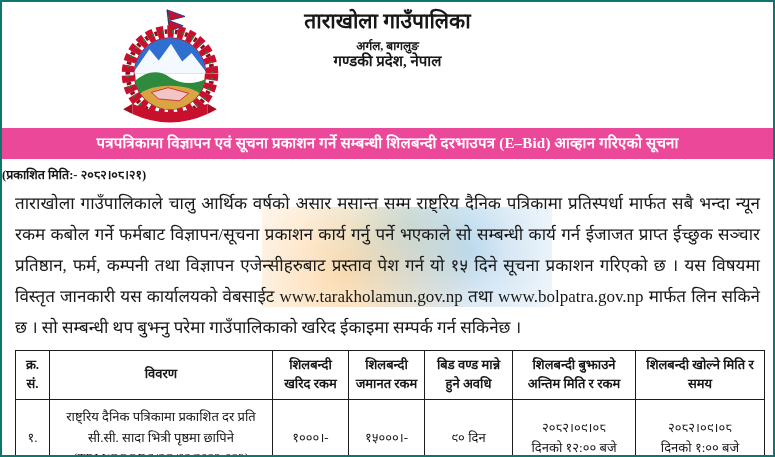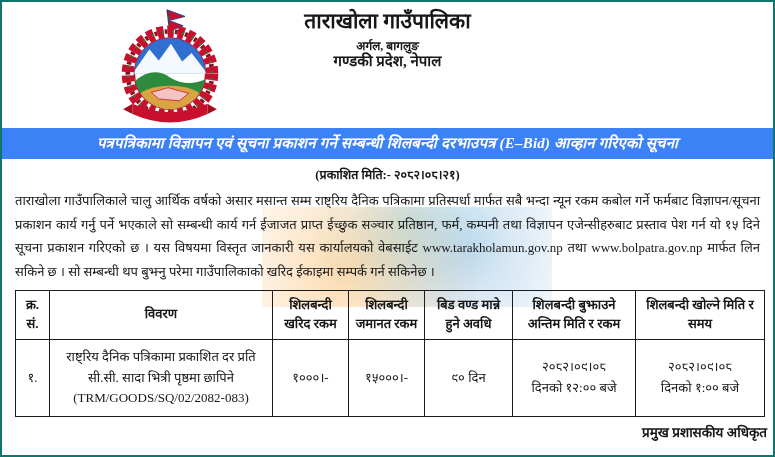--- a/index.html
+++ b/index.html
@@ -29,32 +29,31 @@
   .hdr { position: relative; height: 126px; }
   .emblem { position: absolute; left: 106px; top: 6px; width: 124px; height: 120px; }
   .hdr-text { text-align: center; padding-top: 7px; font-weight: bold; line-height: 1.18; }
   .hdr-line1 { font-size: 21px; }
   .hdr-line2 { font-size: 31px; margin-top: 3px; }
   .hdr-line3 { font-size: 12px; margin-top: 5px; }
   .hdr-line4 { font-size: 15px; }
 
   
   .banner {
-    background: #3b82f6; color: #ffffff;
+    background: #ec4899; color: #ffffff;
     min-height: 31px; line-height: 31px;
     text-align: center; font-weight: bold; font-size: 15px;
     letter-spacing: 0.2px;
-    font-style: italic;
   }
 
-  .pub-date { text-align: center; font-weight: bold; font-size: 12.5px; padding: 7px 0 4px 0; }
+  .pub-date { text-align: left; font-weight: bold; font-size: 12.5px; padding: 7px 0 4px 0; }
 
   .body-text {
     margin: 2px 13px 6px 13px;
-    font-size: 13px;
+    font-size: 17px;
     line-height: 1.82;
     text-align: justify;
   }
 
   
   table.bid {
     width: 749px; margin: 2px 13px 0 13px;
     border-collapse: collapse; table-layout: fixed;
   }
   table.bid th, table.bid td {

